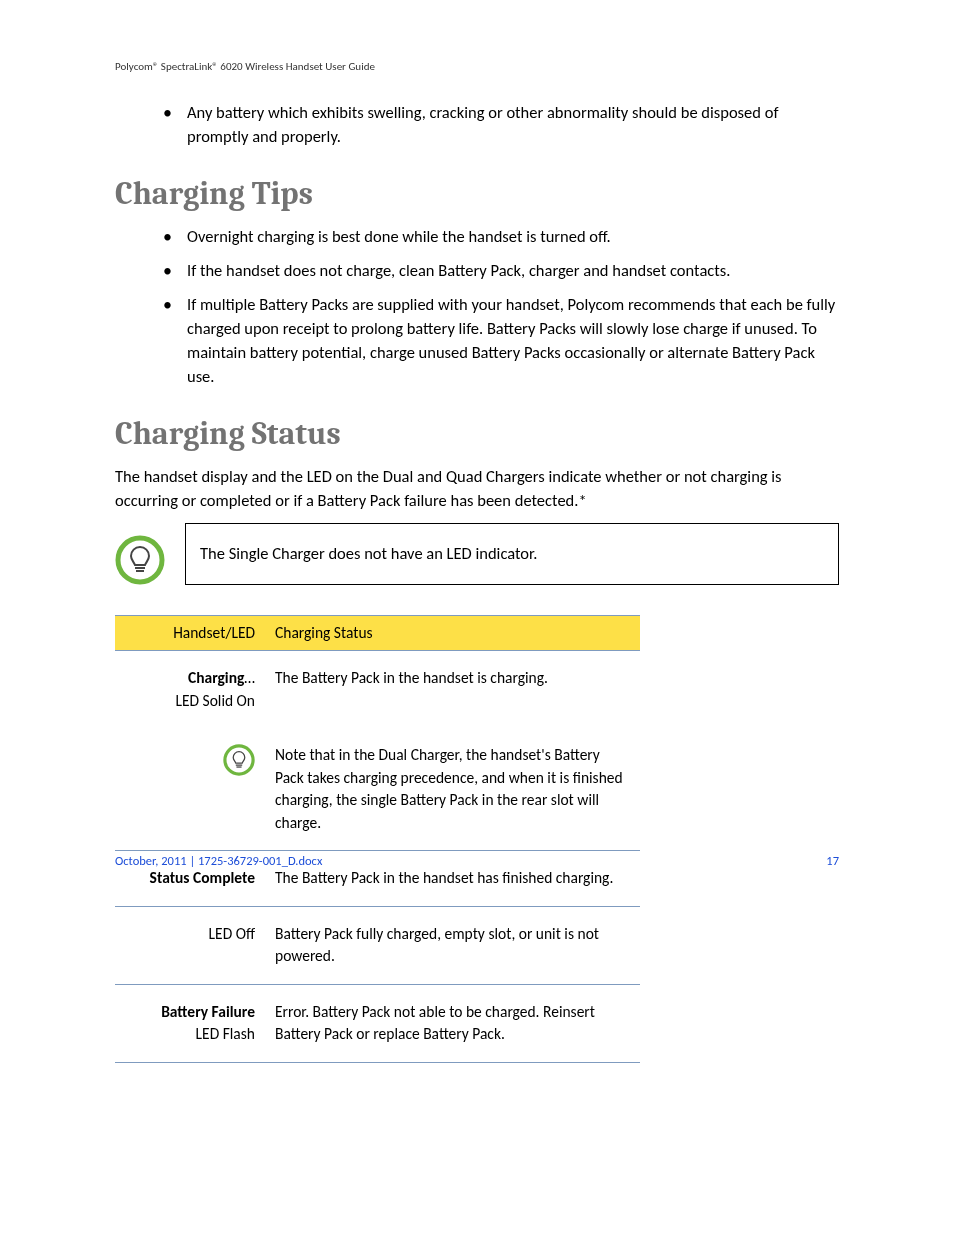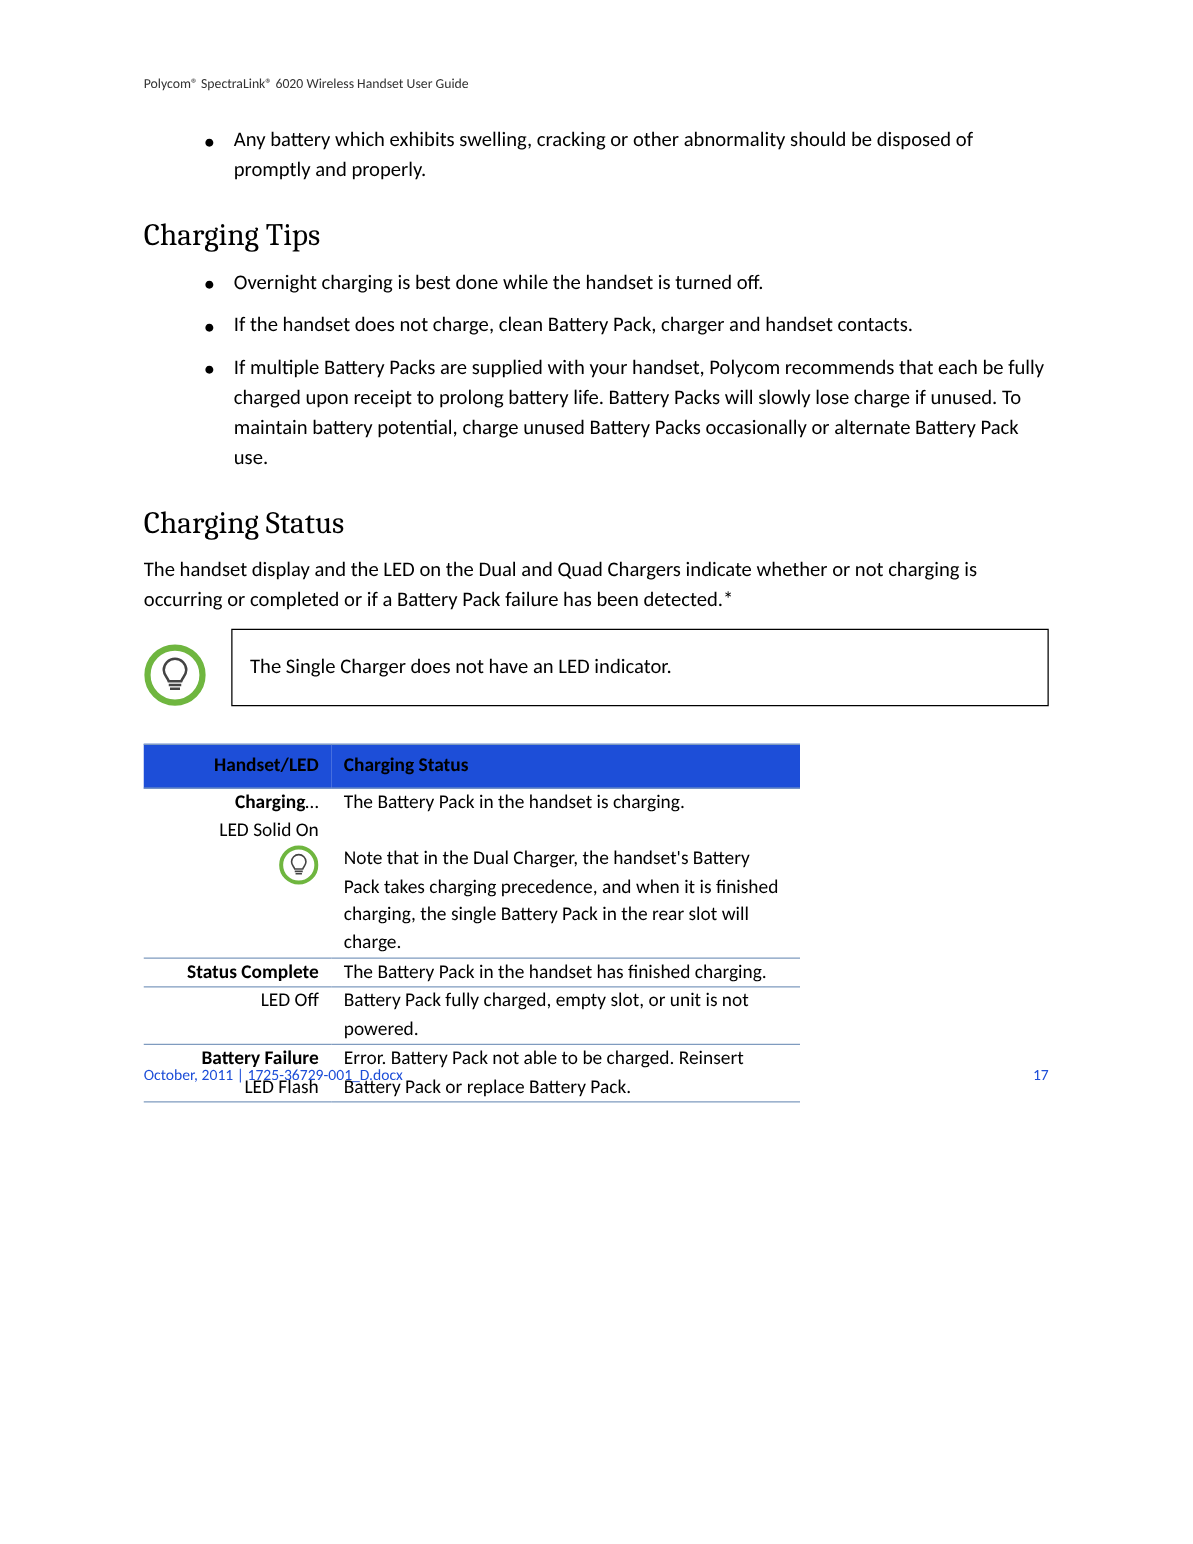--- a/index.html
+++ b/index.html
@@ -41,23 +41,23 @@
   ul.bullets li::before {
     content: "•";
     position: absolute;
     left: 48px;
     top: 0;
     font-size: 18px;
     line-height: 1.4;
   }
   h2.section {
     font-family: Cambria, Georgia, serif;
-    font-weight: normal;
-    color: #000000;
-    font-size: 25px;
+    font-weight: bold;
+    color: #737373;
+    font-size: 32px;
     margin: 22px 0 8px 0;
   }
   .para {
     margin: 6px 0 8px 0;
   }
   .tip-row {
     display: flex;
     align-items: flex-end;
     margin: 10px 0 30px 0;
   }
@@ -73,33 +73,33 @@
     padding: 18px 14px;
     font-size: 16.5px;
   }
   table.status {
     border-collapse: collapse;
     width: 525px;
     font-size: 15.5px;
     margin-top: 28px;
   }
   table.status th {
-    background: #1d4ed8;
-    font-weight: bold;
+    background: #fde047;
+    font-weight: normal;
     text-align: left;
     padding: 6px 10px;
     border-top: 1px solid #7f9bbf;
     border-bottom: 1px solid #7f9bbf;
   }
   table.status th.col-left {
     text-align: right;
     width: 130px;
   }
   table.status td {
-    padding: 0 10px;
+    padding: 16px 10px;
     vertical-align: top;
     border-bottom: 1px solid #7f9bbf;
     margin-top: 10px;
   }
   table.status td.col-left {
     text-align: right;
     width: 130px;
   }
   table.status tr.noborder td {
     border-bottom: none;

